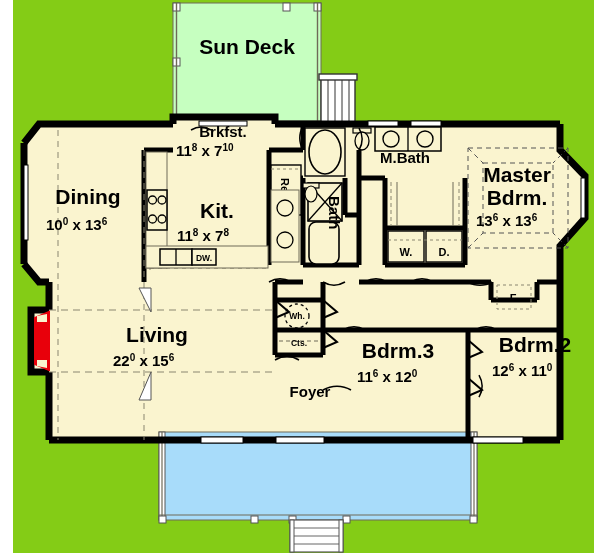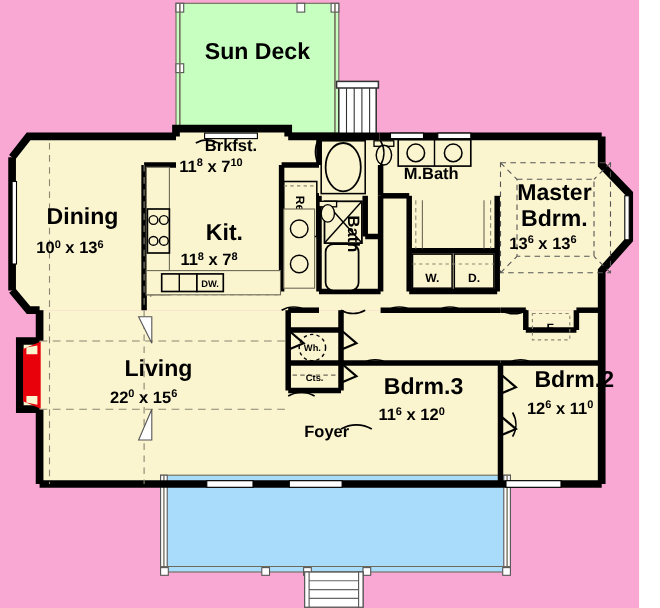--- a/index.html
+++ b/index.html
@@ -1,18 +1,18 @@
 <!DOCTYPE html>
 <html><head>
 <meta charset="utf-8">
 <style>
   html,body{margin:0;padding:0;background:#ffffff;}
   body{width:600px;height:553px;overflow:hidden;
        font-family:"Liberation Sans","DejaVu Sans",sans-serif;}
-  #plan{position:relative;width:581px;height:553px;background:#f9a8d4;}
+  #plan{position:relative;width:581px;height:553px;background:#84cc16;margin-left:13px;}
   svg{display:block;}
   .lbl{font-family:"Liberation Sans","DejaVu Sans",sans-serif;font-weight:bold;fill:#000;}
   .room-name{font-size:21px;}
   .room-name-sm{font-size:15px;}
   .room-name-xs{font-size:11px;}
   .room-name-xxs{font-size:8.5px;}
   .dim{font-size:15px;font-weight:bold;}
   .dim-sup{font-size:10px;font-weight:bold;}
   .vert{writing-mode:vertical-rl;}
 </style>

